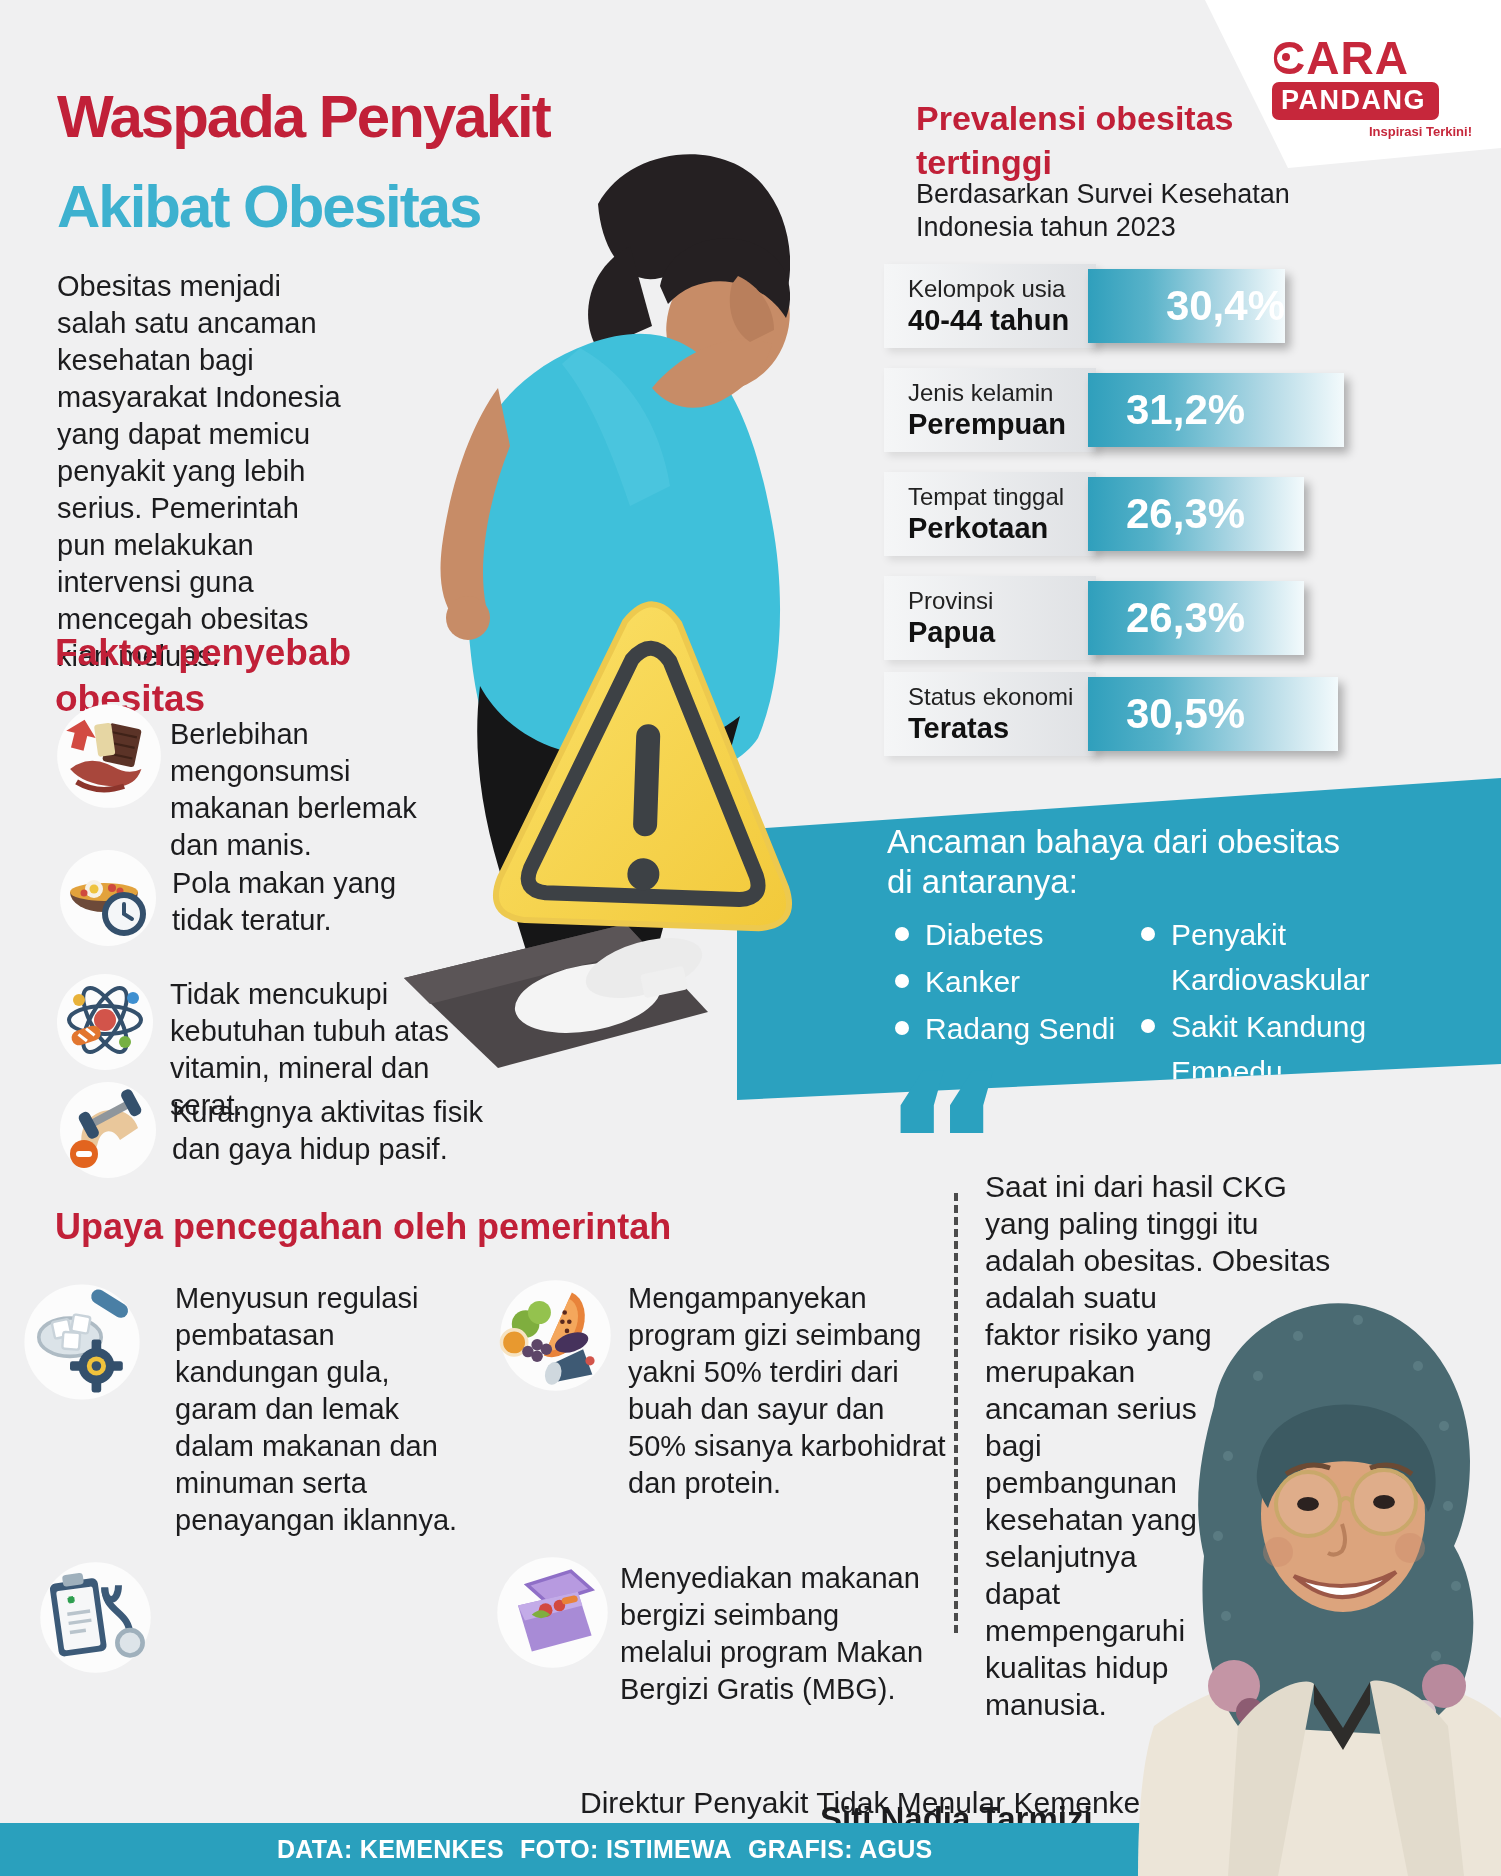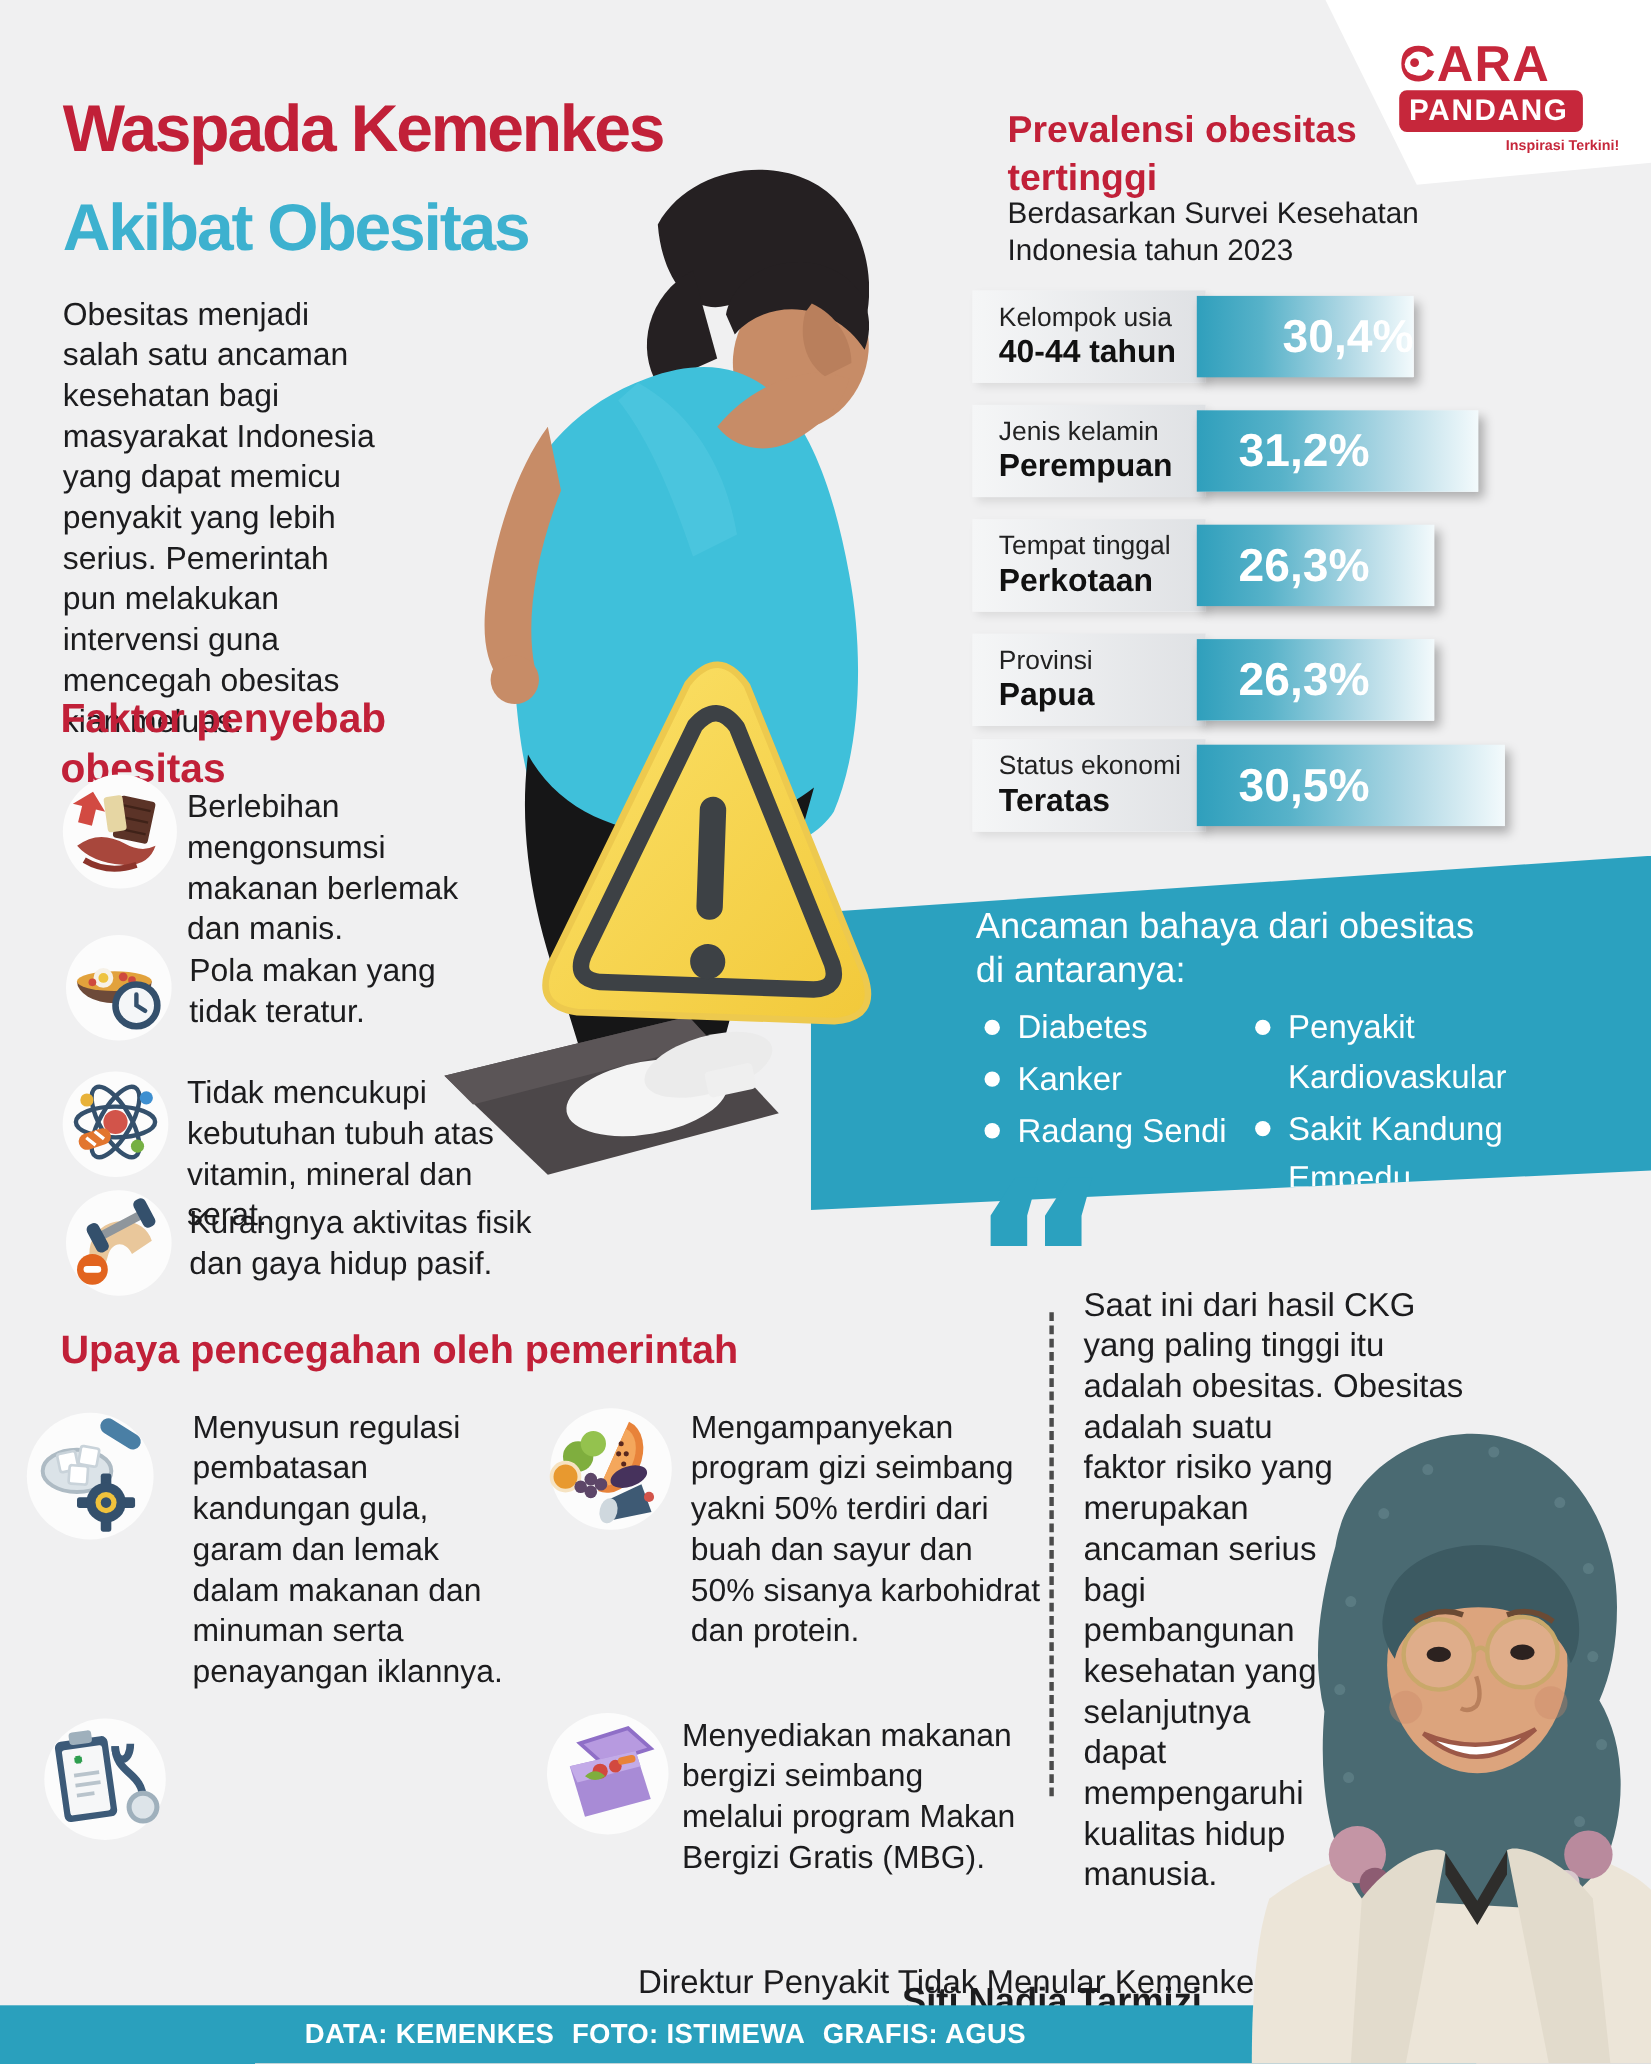--- a/index.html
+++ b/index.html
@@ -67,21 +67,21 @@
   <div class="abs" style="left:1272px;top:36px;width:200px;">
     <div style="position:relative;">
       <div class="logo-cara">CARA</div>
       <div class="eye"></div>
     </div>
     <div class="logo-pandang">PANDANG</div>
     <div class="logo-tag">Inspirasi Terkini!</div>
   </div>
 
   <div class="abs headline" style="left:57px;top:72px;">
-    <div class="l1">Waspada Kemenkes</div>
+    <div class="l1">Waspada Penyakit</div>
     <div class="l2">Akibat Obesitas</div>
   </div>
 
   <div class="abs intro" style="left:57px;top:268px;">
     <div class="spacer"></div>
     <span class="txt">Obesitas menjadi salah satu ancaman kesehatan bagi masyarakat Indonesia yang dapat memicu penyakit yang lebih serius. Pemerintah pun melakukan intervensi guna mencegah obesitas kian meluas.</span>
   </div>
 
   <svg class="abs" style="left:330px;top:126px;" width="460" height="950" viewBox="0 0 460 950">
     <path d="M268,78 C300,20 392,12 432,58 C458,88 466,132 456,170 L438,236 C430,170 380,140 330,152 C300,160 272,130 268,78 Z" fill="#252022"></path>
@@ -139,21 +139,21 @@
     </div>
     <div class="pbar" style="width: 216px;">
       <div class="val">26,3%</div>
     </div>
   </div>
   <div class="prow" style="top:672px;">
     <div class="plabel">
       <div class="cat">Status ekonomi</div>
       <div class="hl">Teratas</div>
     </div>
-    <div class="pbar" style="width: 280px;">
+    <div class="pbar" style="width: 250px;">
       <div class="val">30,5%</div>
     </div>
   </div>
 
   <div class="threat">
     <div class="t-title">Ancaman bahaya dari obesitas di antaranya:</div>
     <ul class="abs" style="left:404px;top:134px;width:265px;">
       <li>Penyakit Kardiovaskular</li>
       <li>Sakit Kandung Empedu</li>
     </ul>

